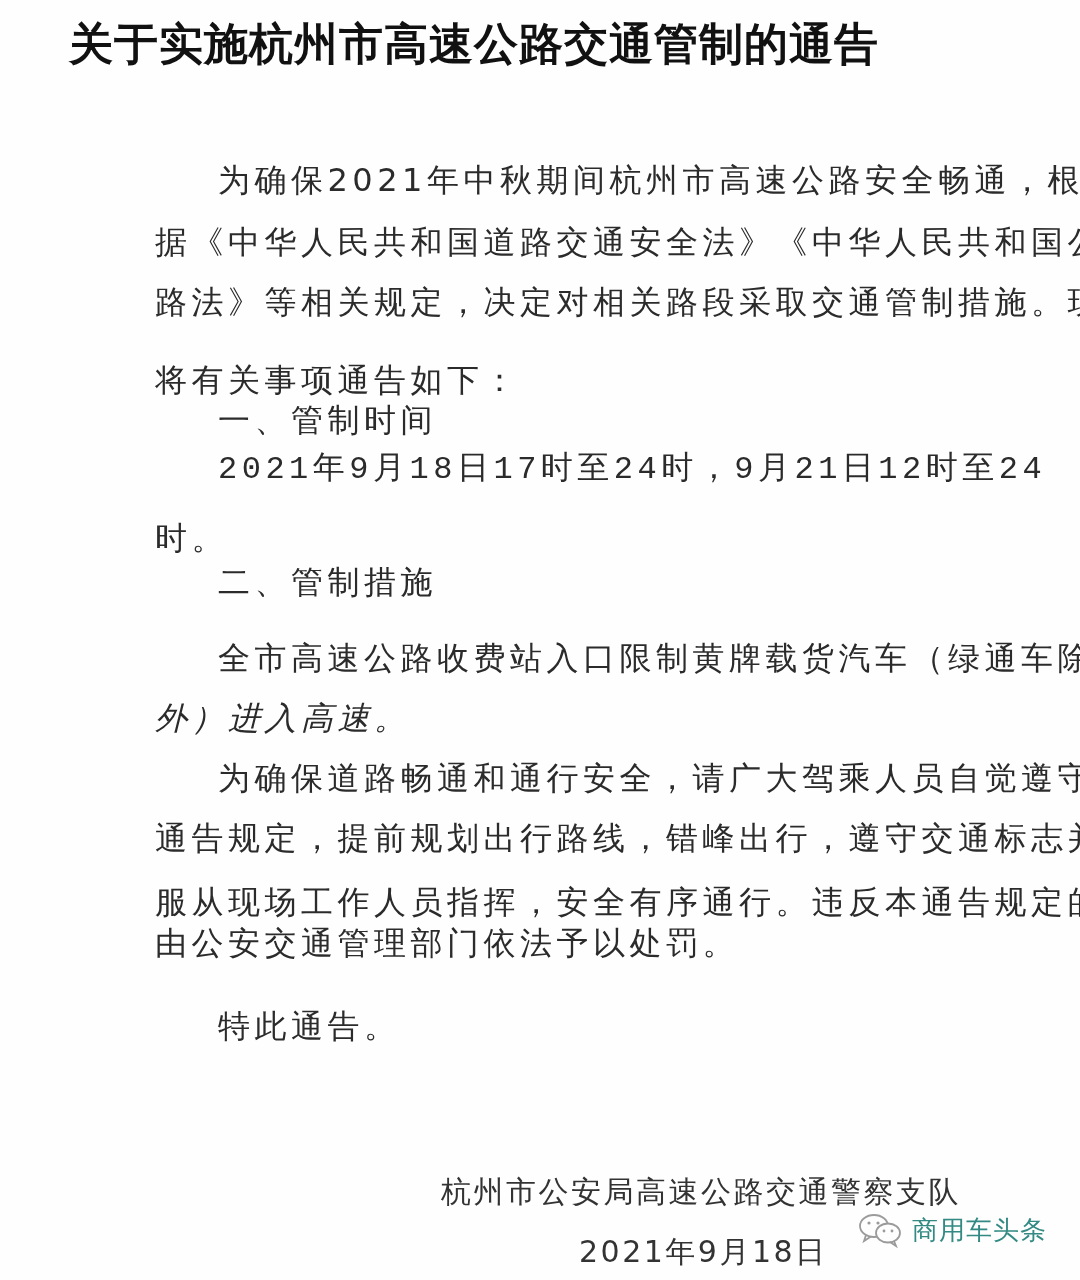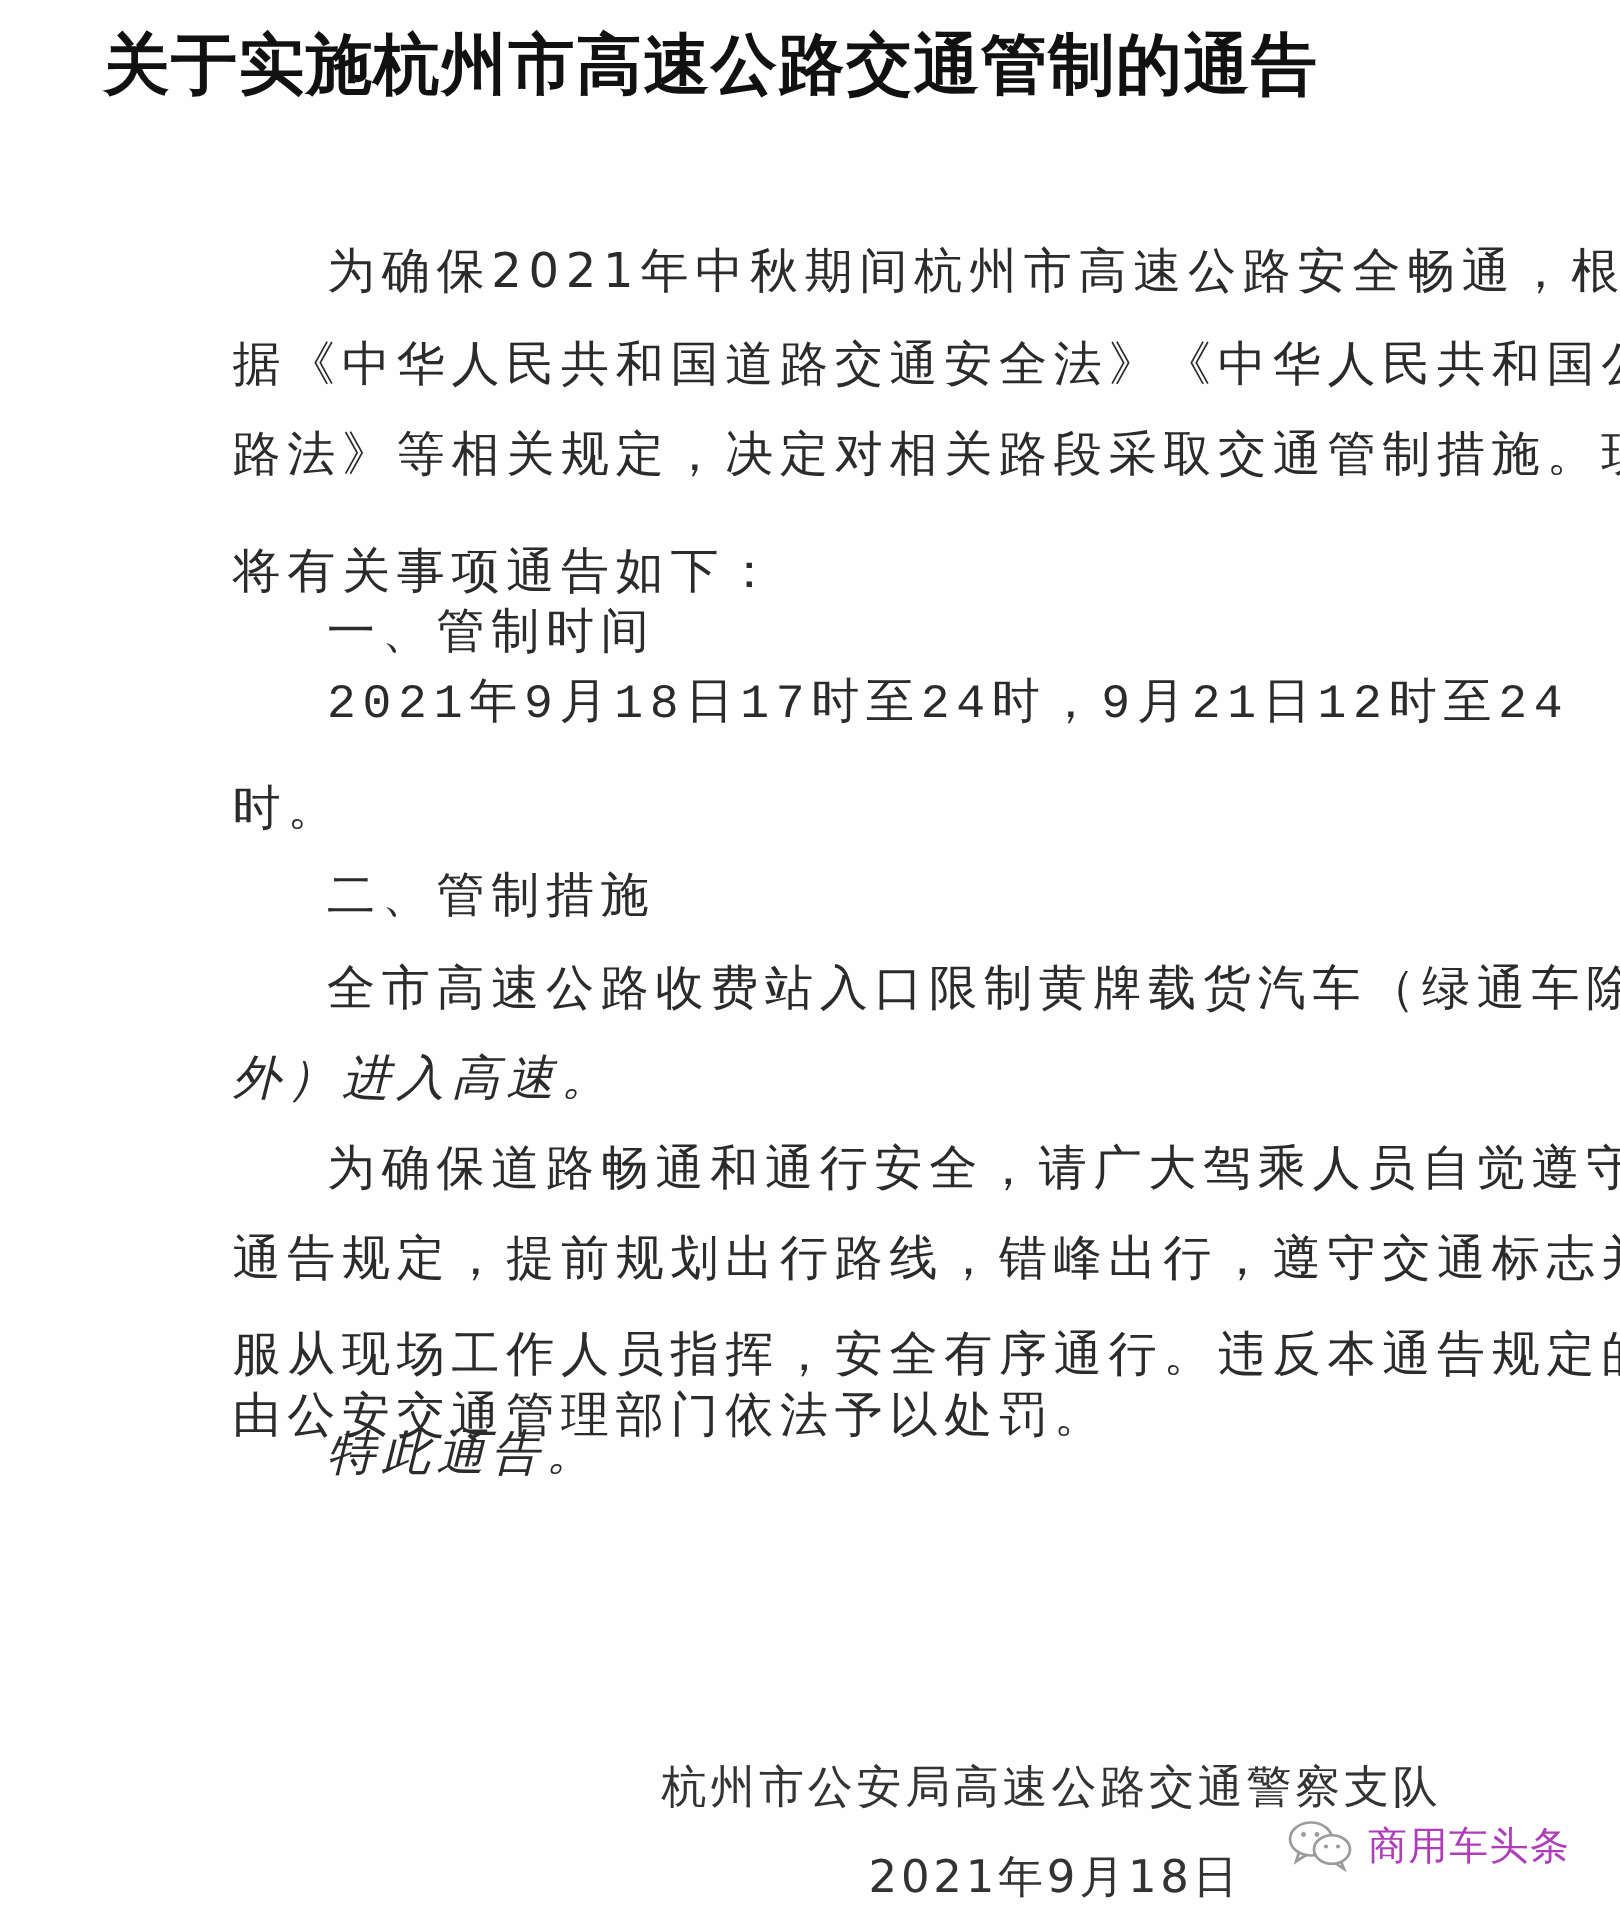--- a/index.html
+++ b/index.html
@@ -48,21 +48,21 @@
     line-height: 40px;
     margin-left: 23px;
   }
   .watermark {
     position: absolute;
     left: 858px;
     top: 1212px;
     display: flex;
     align-items: center;
     gap: 8px;
-    color: #a21caf;
+    color: #0f766e;
     font-family: "DejaVu Sans", "Liberation Sans", sans-serif;
     font-size: 26px;
     letter-spacing: 1px;
     opacity: 0.85;
   }
   .watermark svg { display: block; }
 </style>
 </head>
 <body>
 
@@ -70,30 +70,30 @@
 
 <div class="line indent" style="top:160px;">为确保2021年中秋期间杭州市高速公路安全畅通，根</div>
 <div class="line flush" style="top:222px;">据《中华人民共和国道路交通安全法》《中华人民共和国公</div>
 <div class="line flush" style="top:282px;">路法》等相关规定，决定对相关路段采取交通管制措施。现</div>
 <div class="line flush" style="top:342px;margin-top:18px;">将有关事项通告如下：</div>
 
 <div class="line indent" style="top:400px;">一、管制时间</div>
 <div class="line indent" style="top:450px;font-family:Liberation Mono, monospace;">2021年9月18日17时至24时，9月21日12时至24</div>
 <div class="line flush" style="top:518px;">时。</div>
 
-<div class="line indent" style="top:576px;">二、管制措施</div>
+<div class="line indent" style="top:562px;">二、管制措施</div>
 <div class="line indent" style="top:638px;">全市高速公路收费站入口限制黄牌载货汽车（绿通车除</div>
 <div class="line flush" style="top:698px;font-style:italic;">外）进入高速。</div>
 
 <div class="line indent" style="top:758px;">为确保道路畅通和通行安全，请广大驾乘人员自觉遵守</div>
 <div class="line flush" style="top:818px;">通告规定，提前规划出行路线，错峰出行，遵守交通标志并</div>
 <div class="line flush" style="top:882px;">服从现场工作人员指挥，安全有序通行。违反本通告规定的，</div>
 <div class="line flush" style="top:923px;">由公安交通管理部门依法予以处罚。</div>
 
-<div class="line indent" style="top:948px;font-style:italic;">特此通告。</div>
+<div class="line indent" style="top:1006px;">特此通告。</div>
 
 <div class="sig" style="left:418px; top:1172px;">杭州市公安局高速公路交通警察支队</div>
 <div class="sig" style="left:556px; top:1232px;">2021年9月18日</div>
 
 <div class="watermark">
   <span>
     <svg width="46" height="36" viewBox="0 0 46 36">
       <ellipse cx="16" cy="14" rx="14" ry="11" fill="none" stroke="#8a8a8a" stroke-width="1.8"></ellipse>
       <path d="M8 23 L6 29 L13 24.5" fill="none" stroke="#8a8a8a" stroke-width="1.8"></path>
       <circle cx="11" cy="11" r="1.6" fill="#8a8a8a"></circle>

